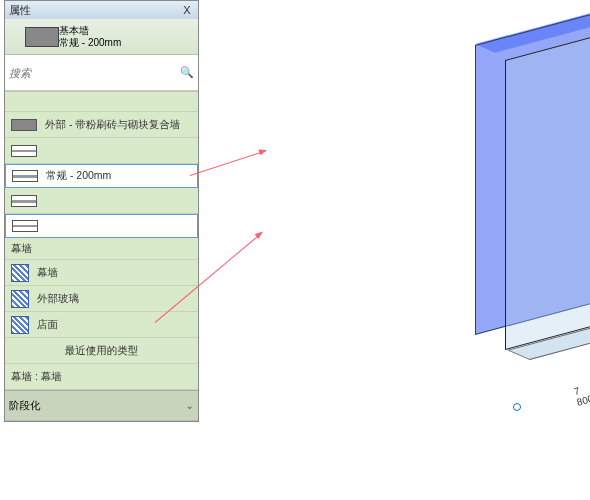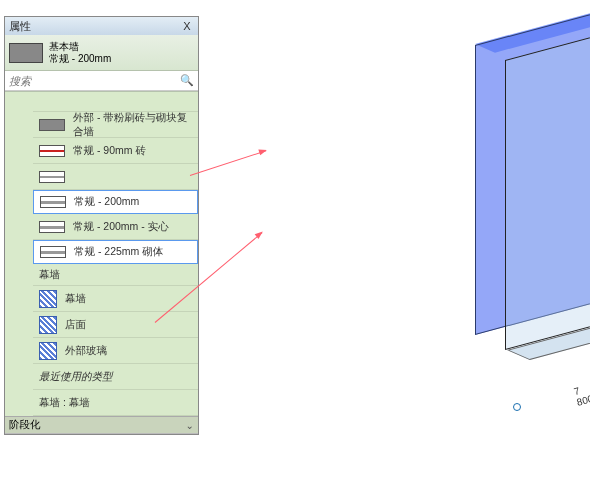--- a/index.html
+++ b/index.html
@@ -1,46 +1,46 @@
 <!DOCTYPE html>
 <html><head>
 <meta charset="utf-8">
 <style>
   * { box-sizing: border-box; margin: 0; padding: 0; font-family: "Microsoft YaHei", sans-serif; }
   body { width: 590px; height: 500px; background: #fff; position: relative; overflow: hidden; }
 
-  .panel { position: absolute; left: 4px; top: 16px; width: 195px; border: 1px solid #888; }
+  .panel { position: absolute; left: 4px; top: 0; width: 195px; border: 1px solid #888; }
   .panel-header { height: 18px; background: linear-gradient(#e3edf5,#c8d8e8); display: flex; align-items: center; justify-content: space-between; padding: 0 4px; font-size: 11px; color: #222; }
   .panel-header .x { width: 14px; height: 14px; display: flex; align-items: center; justify-content: center; font-size: 11px; color: #333; }
 
-  .type-row { height: 36px; background: linear-gradient(#e8f0e4,#d8e6d0); display: flex; align-items: center; padding: 2px 4px; gap: 6px; border-bottom: 1px solid #b5c2ad; }
+  .type-row { height: 36px; background: linear-gradient(#e8f0e4,#d8e6d0); display: flex; align-items: center; padding: 2px 20px; gap: 0; border-bottom: 1px solid #b5c2ad; }
   .type-swatch { width: 34px; height: 20px; background: #888; border: 1px solid #444; }
   .type-text { display: flex; flex-direction: column; font-size: 10px; line-height: 12px; }
 
-  .search-row { height: 20px; background: #fff; display: flex; align-items: center; padding: 0 4px; border-bottom: 1px solid #ccc; }
+  .search-row { height: 36px; background: #fff; display: flex; align-items: center; padding: 0 4px; border-bottom: 1px solid #ccc; }
   .search-row input { flex: 1; border: none; font-size: 11px; font-style: italic; color: #888; outline: none; }
   .search-row .mag { font-size: 11px; color: #4a7fa8; }
 
-  .list { background: #d9eacb; border-top: 1px solid #b5c2ad; padding-left: 28px; }
+  .list { background: #d9eacb; border-top: 1px solid #b5c2ad; }
   .item { height: 26px; display: flex; align-items: center; gap: 8px; padding: 0 6px; font-size: 10.5px; color: #333; border-bottom: 1px solid #c5d4b8; position: relative; }
   .item.white { background: #fff; border: 1px solid #5a99ee; height: 24px; }
   .item.header { height: 22px; font-weight: normal; color: #333; }
   .item.header.spacer { height: 20px; }
-  .item.center { font-style: italic; }
+  .item.center { justify-content: center; }
 
   .swatch { width: 26px; height: 12px; border: 1px solid #555; background: #fff; flex-shrink: 0; }
   .swatch.gray { background: #888; }
   .swatch.redline { background: linear-gradient(#fff 40%, #c92020 40%, #c92020 60%, #fff 60%); }
   .swatch.thingray { background: linear-gradient(#fff 35%, #999 35%, #999 65%, #fff 65%); }
   .swatch.thin { background: linear-gradient(#fff 40%, #999 40%, #999 60%, #fff 60%); }
   .swatch.thick { background: #9aa298; }
   .swatch.blue { background: repeating-linear-gradient(45deg,#5a7fd6,#5a7fd6 2px,#fff 2px,#fff 4px); border-color:#3a5fb0; width:18px; height:18px; transform: rotate(0deg); }
 
   .phase { background: linear-gradient(#d9e1d0,#cbd6c0); font-size: 10.5px; }
-  .phase-head { height: 18px; padding: 0 4px; display: flex; align-items: center; justify-content: space-between; border-top:1px solid #aaa; border-bottom:1px solid #bbb; background:#c9d4bc; }
+  .phase-head { height: 31px; padding: 0 4px; display: flex; align-items: center; justify-content: space-between; border-top:1px solid #aaa; border-bottom:1px solid #bbb; background:#c9d4bc; }
 
   .viewport { position: absolute; left: 200px; top: 0; right: 0; bottom: 0; background: #fff; }
 
   
   .wall { position:absolute; }
   .wall-solid { left:275px; top:45px; width:250px; height:290px; background:rgba(90,120,245,0.65); border:1px solid #2a3a6a; transform: skewY(-15deg); transform-origin: left top; }
   .wall-top { position:absolute; left:275px; top:44px; width:250px; height:14px; background:rgba(110,140,250,0.85); transform: skewY(-15deg) skewX(55deg); transform-origin: left top; }
 
   .wall-glass { position:absolute; left:305px; top:60px; width:250px; height:290px; background:rgba(180,210,235,0.35); border:1.5px solid #222; transform: skewY(-15deg); transform-origin: left top; }
   .glass-base { position:absolute; left:307px; top:350px; width:248px; height:16px; transform: skewY(-15deg) skewX(55deg); transform-origin: left top; background:rgba(170,200,225,0.5); border:1px solid #666; }
@@ -81,53 +81,47 @@
   </div>
 
   <div class="list">
     <div class="item header spacer"></div>
 
     <div class="item">
       <div class="swatch gray"></div>
       <span>外部 - 带粉刷砖与砌块复合墙</span>
     </div>
     <div class="item">
-      <div class="swatch redline"></div>
-      <span>常规 - 90mm 砖</span>
-    </div>
-    <div class="item">
       <div class="swatch thin"></div>
     </div>
     <div class="item white">
       <div class="swatch thingray"></div>
       <span>常规 - 200mm</span>
     </div>
     <div class="item">
       <div class="swatch thingray"></div>
-      <span>常规 - 200mm - 实心</span>
     </div>
     <div class="item white">
       <div class="swatch thingray"></div>
-      <span>常规 - 225mm 砌体</span>
     </div>
 
     <div class="item header">
       <span>幕墙</span>
     </div>
     <div class="item">
       <div class="swatch blue"></div>
       <span>幕墙</span>
     </div>
     <div class="item">
       <div class="swatch blue"></div>
-      <span>店面</span>
+      <span>外部玻璃</span>
     </div>
     <div class="item">
       <div class="swatch blue"></div>
-      <span>外部玻璃</span>
+      <span>店面</span>
     </div>
 
     <div class="item center">
       <span>最近使用的类型</span>
     </div>
     <div class="item">
       <span>幕墙 : 幕墙</span>
     </div>
   </div>
 

